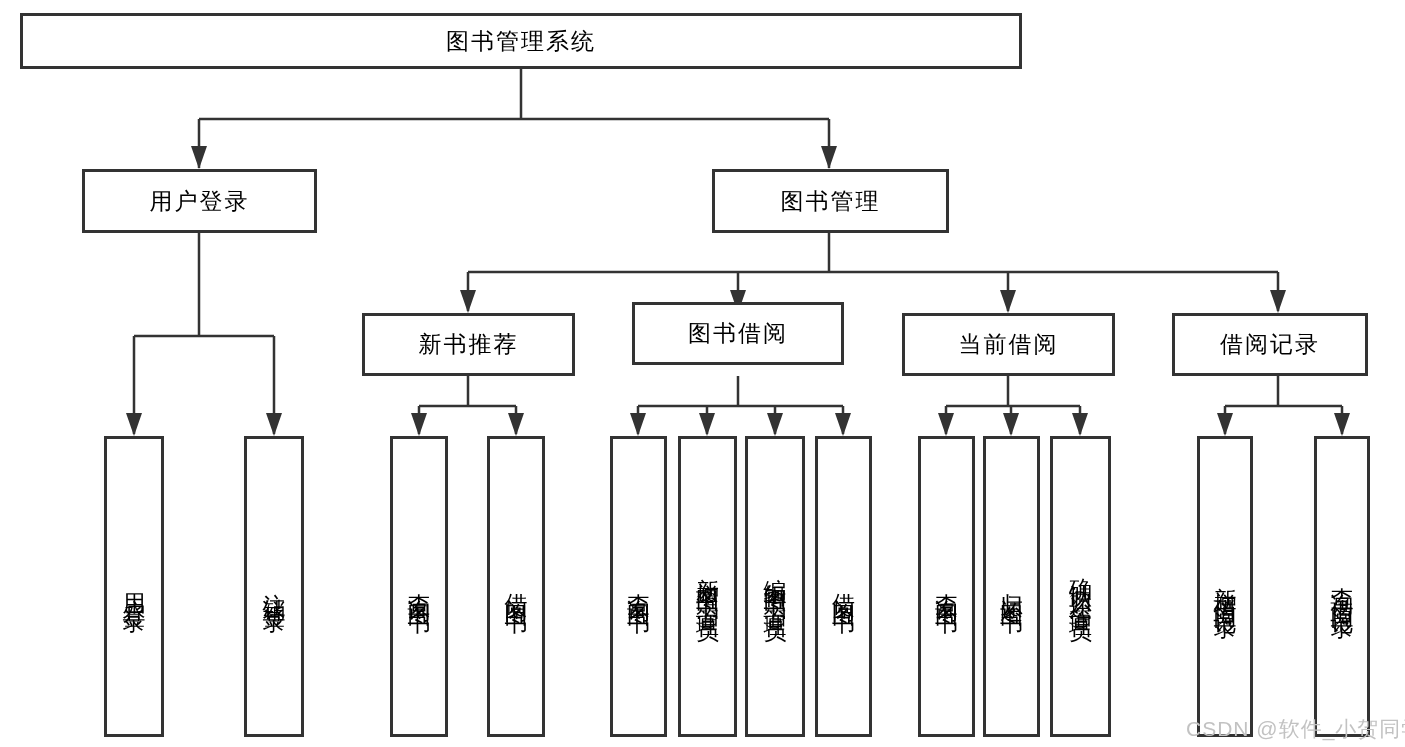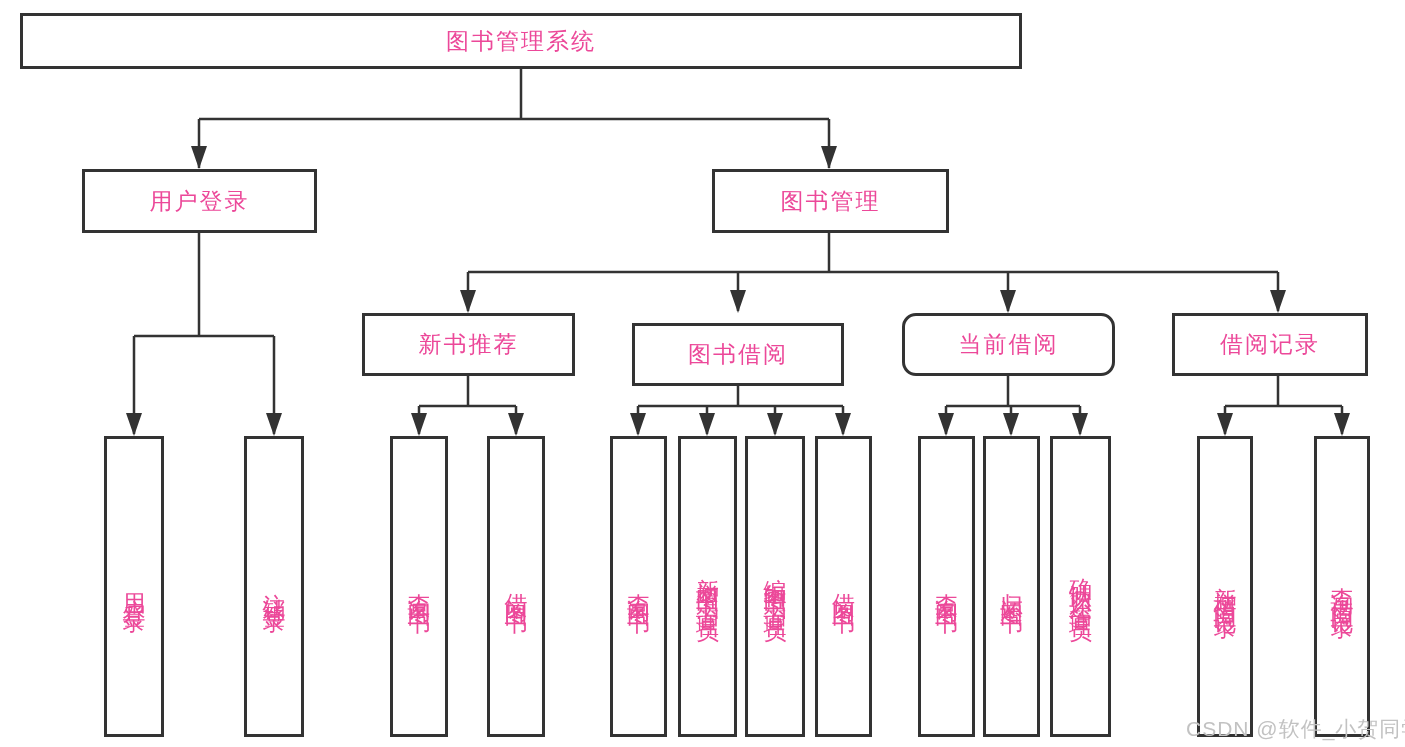--- a/index.html
+++ b/index.html
@@ -11,42 +11,42 @@
     overflow:hidden;
   }
   .box{
     position:absolute;
     box-sizing:border-box;
     border:3px solid #333333;
     background:#ffffff;
     display:flex;
     align-items:center;
     justify-content:center;
-    color:#ec4899;
+    color:#000000;
     font-size:23px;
     letter-spacing:2px;
     text-align:right;
     z-index:2;
   }
   .vbox{
     writing-mode:vertical-lr;
     text-orientation:mixed;
     letter-spacing:6px;
     line-height:1;
     font-size:23px;
   }
   
   .n-root{left:20px;top:13px;width:1002px;height:56px;}
   
   .n-userlogin{left:82px;top:169px;width:235px;height:64px;}
   .n-bookmgmt{left:712px;top:169px;width:237px;height:64px;}
   
   .n-newrec{left:362px;top:313px;width:213px;height:63px;}
-  .n-borrow{left:632px;top:323px;width:212px;height:63px;}
-  .n-current{left:902px;top:313px;width:213px;height:63px;border-radius:14px;}
+  .n-borrow{left:632px;top:302px;width:212px;height:63px;}
+  .n-current{left:902px;top:313px;width:213px;height:63px;}
   .n-records{left:1172px;top:313px;width:196px;height:63px;}
   
   .leaf{top:436px;height:301px;}
   .l1{left:104px;width:60px;}
   .l2{left:244px;width:60px;}
   .l3{left:390px;width:58px;}
   .l4{left:487px;width:58px;}
   .l5{left:610px;width:57px;}
   .l6{left:678px;width:59px;}
   .l7{left:745px;width:60px;}

